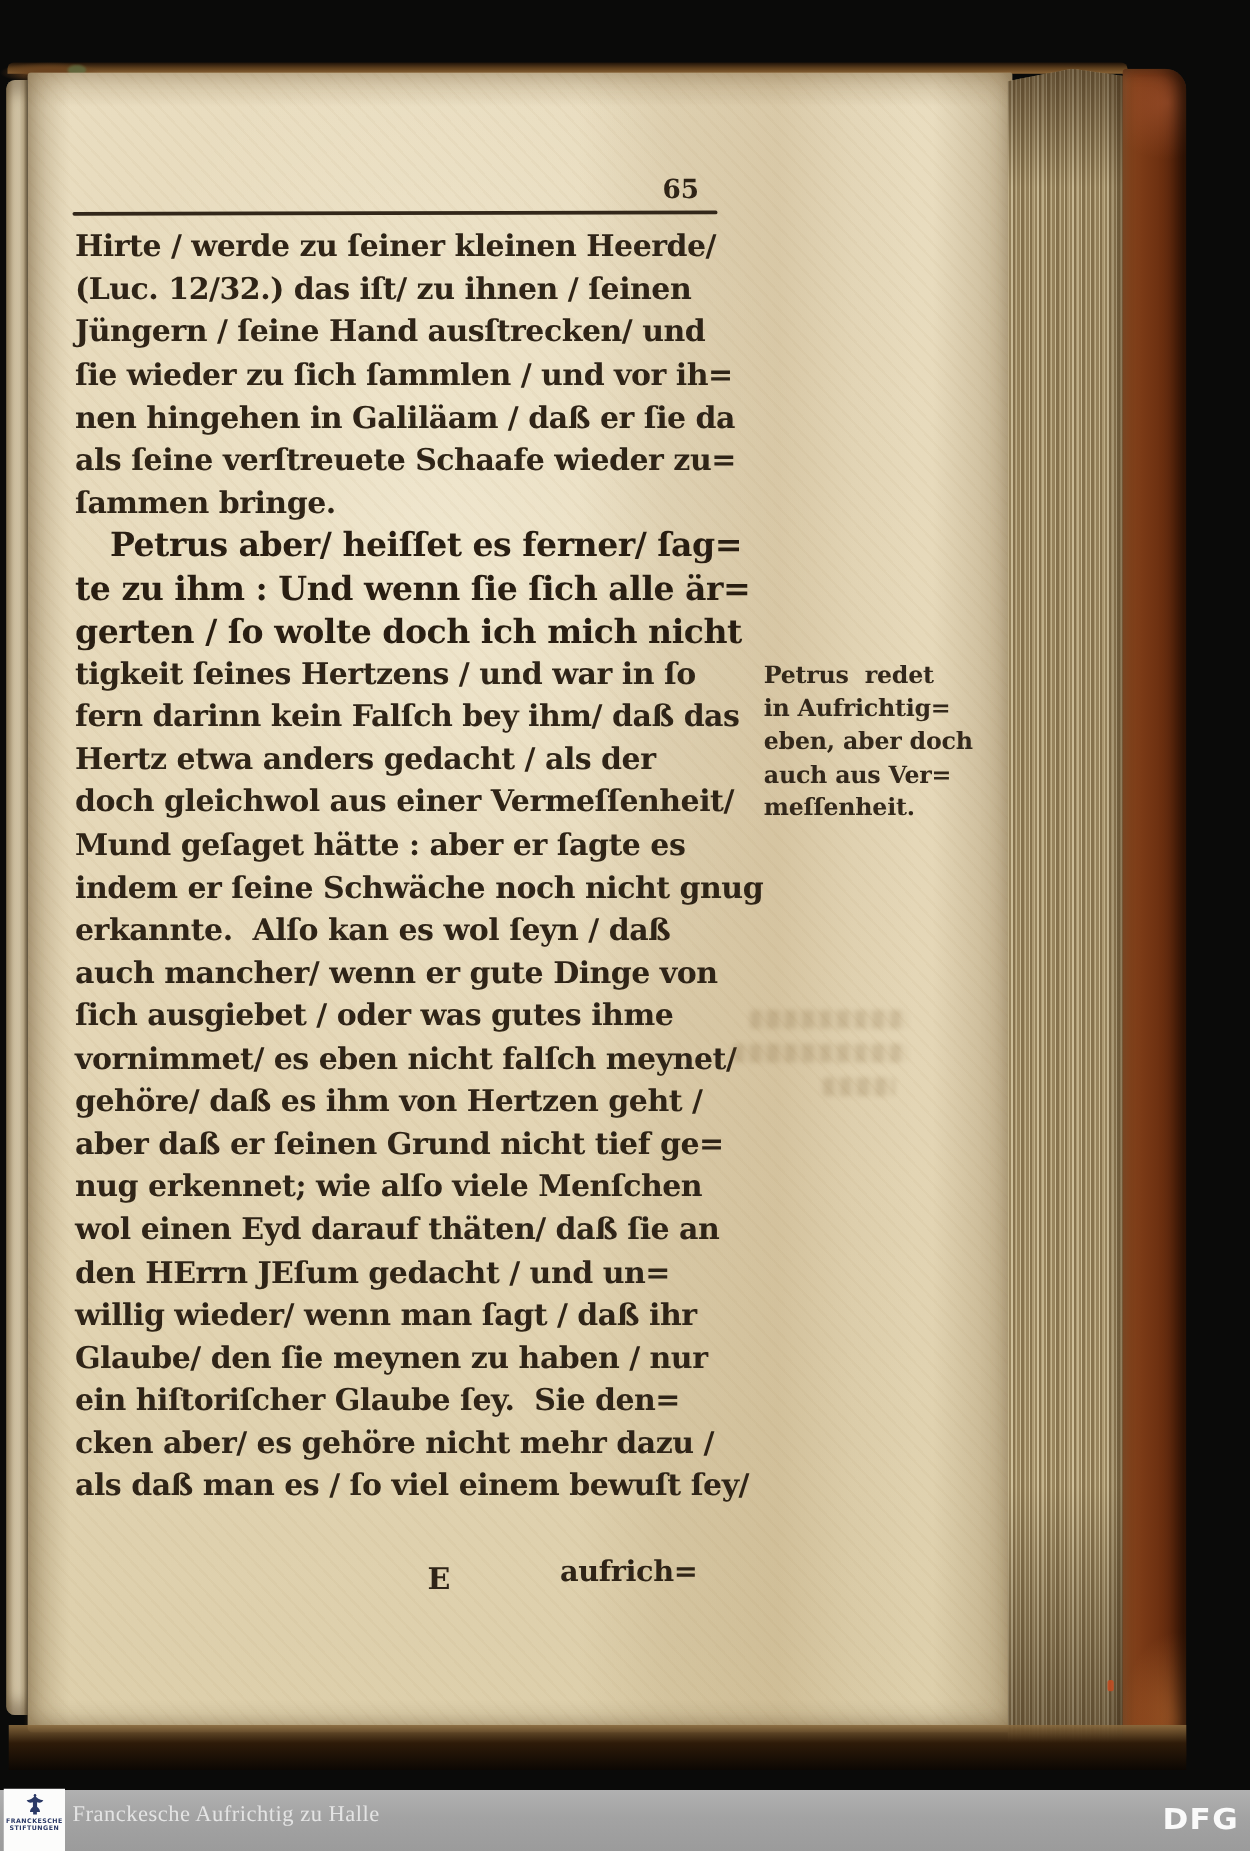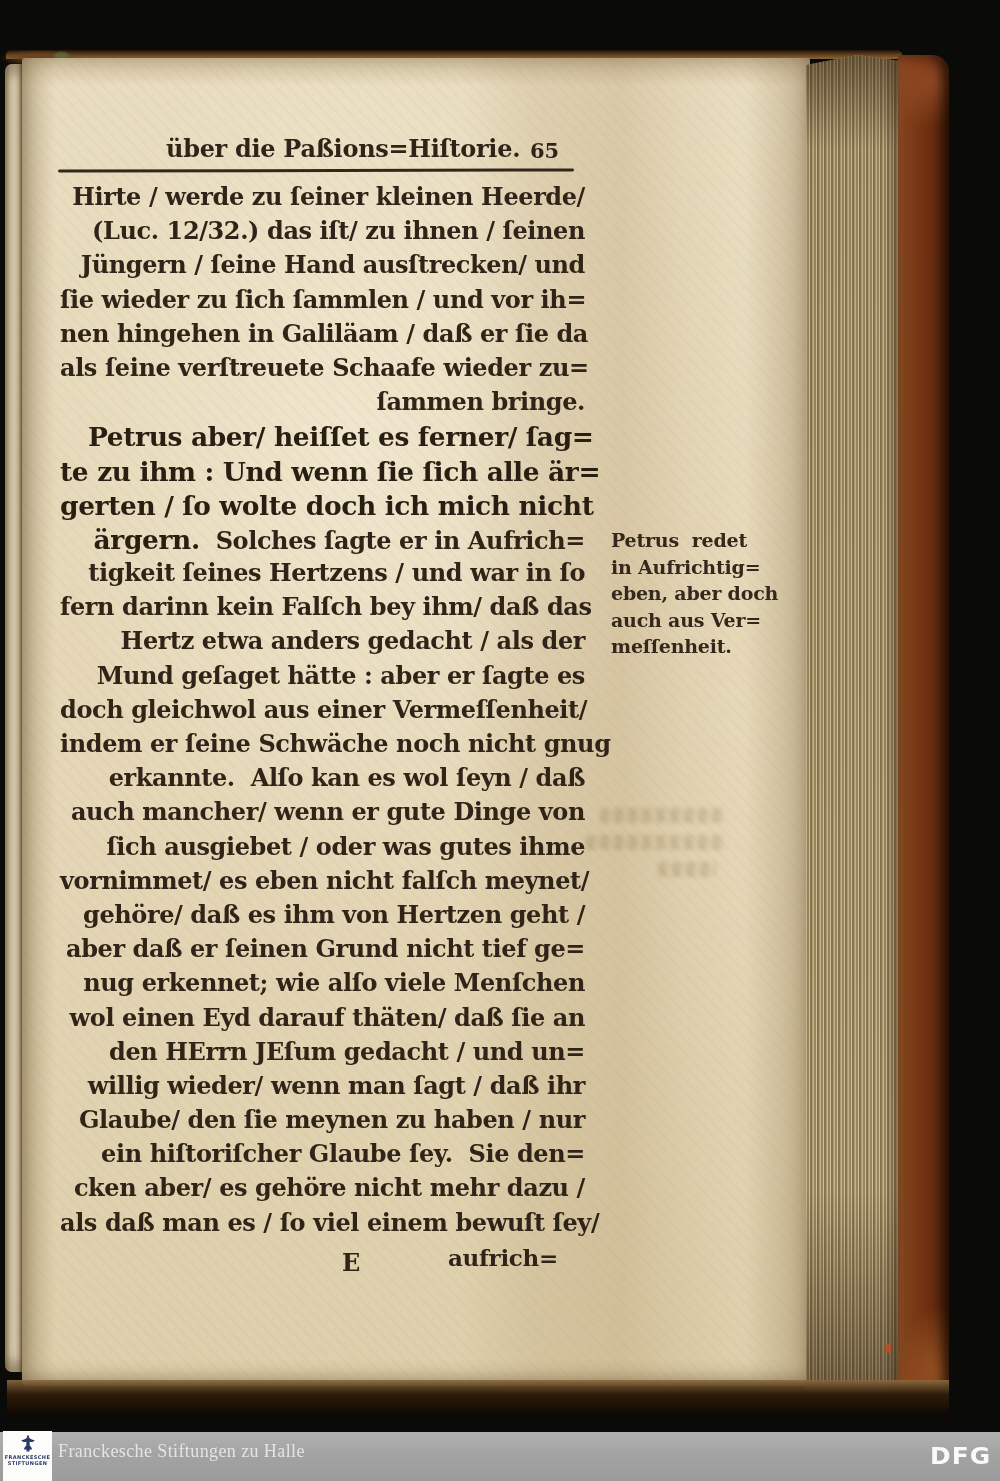--- a/index.html
+++ b/index.html
@@ -43,21 +43,21 @@
     border-radius:2px;opacity:.85;}
   .bottom-shadow{position:absolute;left:7px;top:1380px;width:942px;height:36px;
     background:linear-gradient(180deg,rgba(138,107,63,.9) 0,#2e1b09 40%,#0c0703 100%);}
   
   .ink{color:#2f2417;}
   .running-title{position:absolute;left:144px;top:76px;font-size:24px;font-weight:bold;
     letter-spacing:-0.3px;white-space:pre;}
   .page-number{position:absolute;left:508px;top:80px;font-size:21px;font-weight:bold;text-align:center;}
   .header-rule{position:absolute;left:36px;top:111px;width:516px;height:3px;background:#32271a;
     border-radius:2px;transform:rotate(-.12deg);}
-  .text-block{position:absolute;left:38px;top:124px;width:525px;text-align:right;}
+  .text-block{position:absolute;left:38px;top:124px;width:525px;}
   .tline{height:34.2px;font-size:24px;font-weight:bold;letter-spacing:-0.4px;white-space:pre;
     color:#2f2417;}
   .tline .em{font-size:26.5px;color:#291e12;}
   .tline.indent{padding-left:28px;}
   .margin-note{position:absolute;left:553px;top:471px;width:170px;margin-left:36px;}
   .mline{height:26.6px;font-size:19px;font-weight:bold;white-space:pre;color:#33281b;
     letter-spacing:-0.2px;}
   .catch-sig{position:absolute;left:320px;top:1190px;font-size:24px;font-weight:bold;}
   .catch-word{position:absolute;left:426px;top:1186px;font-size:23px;font-weight:bold;
     letter-spacing:-0.3px;white-space:pre;}
@@ -85,41 +85,39 @@
 
 <div class="stage">
 
   <div class="top-edge"></div>
   <div class="top-left-stain"></div>
   <div class="green-fleck"></div>
   <div class="left-sliver"></div>
   <div class="gutter"></div>
 
   <div class="page">
-    <div class="running-title ink">über die Paßions=Hiſtorie.</div>
     <div class="page-number ink">65</div>
     <div class="header-rule"></div>
 
     <div class="text-block">
         <div class="tline"><span>Hirte / werde zu ſeiner kleinen Heerde/</span></div>
         <div class="tline"><span>(Luc. 12/32.) das iſt/ zu ihnen / ſeinen</span></div>
         <div class="tline"><span>Jüngern / ſeine Hand ausſtrecken/ und</span></div>
         <div class="tline"><span>ſie wieder zu ſich ſammlen / und vor ih=</span></div>
         <div class="tline"><span>nen hingehen in Galiläam / daß er ſie da</span></div>
         <div class="tline"><span>als ſeine verſtreuete Schaafe wieder zu=</span></div>
         <div class="tline"><span>ſammen bringe.</span></div>
         <div class="tline indent"><span class="em">Petrus aber/ heiſſet es ferner/ ſag=</span></div>
         <div class="tline"><span class="em">te zu ihm : Und wenn ſie ſich alle är=</span></div>
         <div class="tline"><span class="em">gerten / ſo wolte doch ich mich nicht</span></div>
-        <div class="tline"><span class="em">ärgern.</span><span>  Solches ſagte er in Aufrich=</span></div>
         <div class="tline"><span>tigkeit ſeines Hertzens / und war in ſo</span></div>
         <div class="tline"><span>fern darinn kein Falſch bey ihm/ daß das</span></div>
         <div class="tline"><span>Hertz etwa anders gedacht / als der</span></div>
+        <div class="tline"><span>doch gleichwol aus einer Vermeſſenheit/</span></div>
         <div class="tline"><span>Mund geſaget hätte : aber er ſagte es</span></div>
-        <div class="tline"><span>doch gleichwol aus einer Vermeſſenheit/</span></div>
         <div class="tline"><span>indem er ſeine Schwäche noch nicht gnug</span></div>
         <div class="tline"><span>erkannte.  Alſo kan es wol ſeyn / daß</span></div>
         <div class="tline"><span>auch mancher/ wenn er gute Dinge von</span></div>
         <div class="tline"><span>ſich ausgiebet / oder was gutes ihme</span></div>
         <div class="tline"><span>vornimmet/ es eben nicht falſch meynet/</span></div>
         <div class="tline"><span>gehöre/ daß es ihm von Hertzen geht /</span></div>
         <div class="tline"><span>aber daß er ſeinen Grund nicht tief ge=</span></div>
         <div class="tline"><span>nug erkennet; wie alſo viele Menſchen</span></div>
         <div class="tline"><span>wol einen Eyd darauf thäten/ daß ſie an</span></div>
         <div class="tline"><span>den HErrn JEſum gedacht / und un=</span></div>
@@ -155,16 +153,16 @@
 
   <div class="footer-bar"></div>
   <div class="logo-box">
     <svg class="logo-eagle" viewBox="0 0 24 22" xmlns="http://www.w3.org/2000/svg">
       <path fill="#2b3966" d="M12 1.5c-1.5 3-4.5 5-8 5 1 2 3.5 2.8 6 1.8v4.4c-1.8 1.4-2.8 3-2.8 5h3v2.3h3.6v-2.3h3c0-2-1-3.6-2.8-5V8.3c2.5 1 5 .2 6-1.8-3.5 0-6.5-2-8-5z"></path>
       <circle fill="#2b3966" cx="12" cy="1.6" r="1.2"></circle>
     </svg>
     <div class="logo-line">FRANCKESCHE</div>
     <div class="logo-line">STIFTUNGEN</div>
   </div>
-  <div class="footer-title">Franckesche Stiftungen zu Halle</div>
+  <div class="footer-title">Franckesche Aufrichtig zu Halle</div>
   <div class="dfg">DFG</div>
 
 </div>
 
 </body></html>

